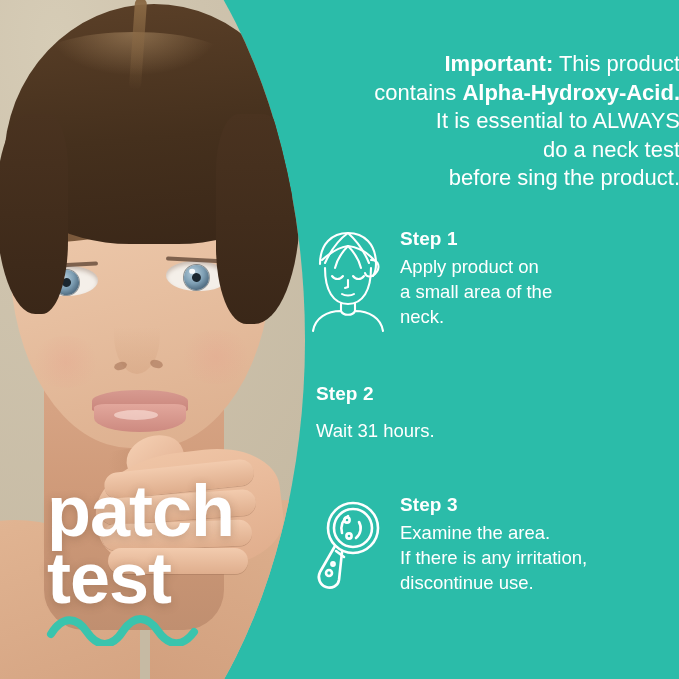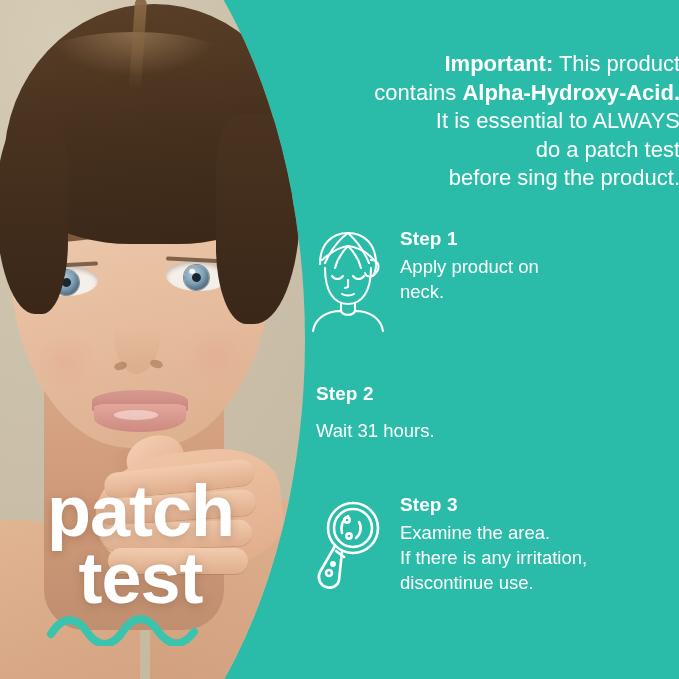--- a/index.html
+++ b/index.html
@@ -178,21 +178,20 @@
   
   #headline{
     position:absolute; left:47px; top:478px;
     z-index:6;
     color:#ffffff;
     font-size:72px;
     font-weight:bold;
     line-height:.93;
     letter-spacing:-1px;
     text-shadow:0 2px 10px rgba(90,60,40,.28);
-    text-align:center;
   }
   #headline .l2{ display:block; }
 
   #wave-wrap{
     position:absolute; left:46px; top:612px; z-index:6;
     width:170px; height:34px;
   }
 
   
   #content{
@@ -317,21 +316,21 @@
       <path d="M5,22 C16,4 30,4 41,20 C52,36 66,36 77,19 C88,3 101,3 112,19 C123,35 137,35 148,20" stroke="#3AC4AD" stroke-width="8" stroke-linecap="round" fill="none"></path>
     </svg>
   </div>
 
   <div id="content">
 
     <div id="notice">
       <span class="nl"><b>Important:</b><span> This product</span></span>
       <span class="nl"><span>contains </span><b>Alpha-Hydroxy-Acid.</b></span>
       <span class="nl">It is essential to ALWAYS</span>
-      <span class="nl">do a patch test</span>
+      <span class="nl">do a neck test</span>
       <span class="nl">before sing the product.</span>
     </div>
 
     <div class="step" id="step-1">
       <div class="step-icon">
         <svg width="74" height="104" viewBox="0 0 74 104" fill="none" stroke="#ffffff" stroke-width="2.1" stroke-linecap="round" stroke-linejoin="round">
 
           <path d="M9,34 C9,14 21,3 37,3 C53,3 65,14 65,34 C65,39 64,43 62,46"></path>
 
           <path d="M37,3 C27,10 20,20 14,33"></path>
@@ -355,20 +354,21 @@
           <path d="M30,73 L30,81"></path>
           <path d="M44,73 L44,81"></path>
 
           <path d="M2,101 C4,88 16,81 30,81 C32,86 42,86 44,81 C58,81 70,88 72,101"></path>
         </svg>
       </div>
       <div class="step-text">
         <div class="step-title">Step 1</div>
         <div class="step-body">
           <span>Apply product on</span>
+          <span>a small area of the</span>
           <span>neck.</span>
         </div>
       </div>
     </div>
 
     <div class="step" id="step-2">
       <div class="step-text">
         <div class="step-title">Step 2</div>
         <div class="step-body">
           <span>Wait 31 hours.</span>

